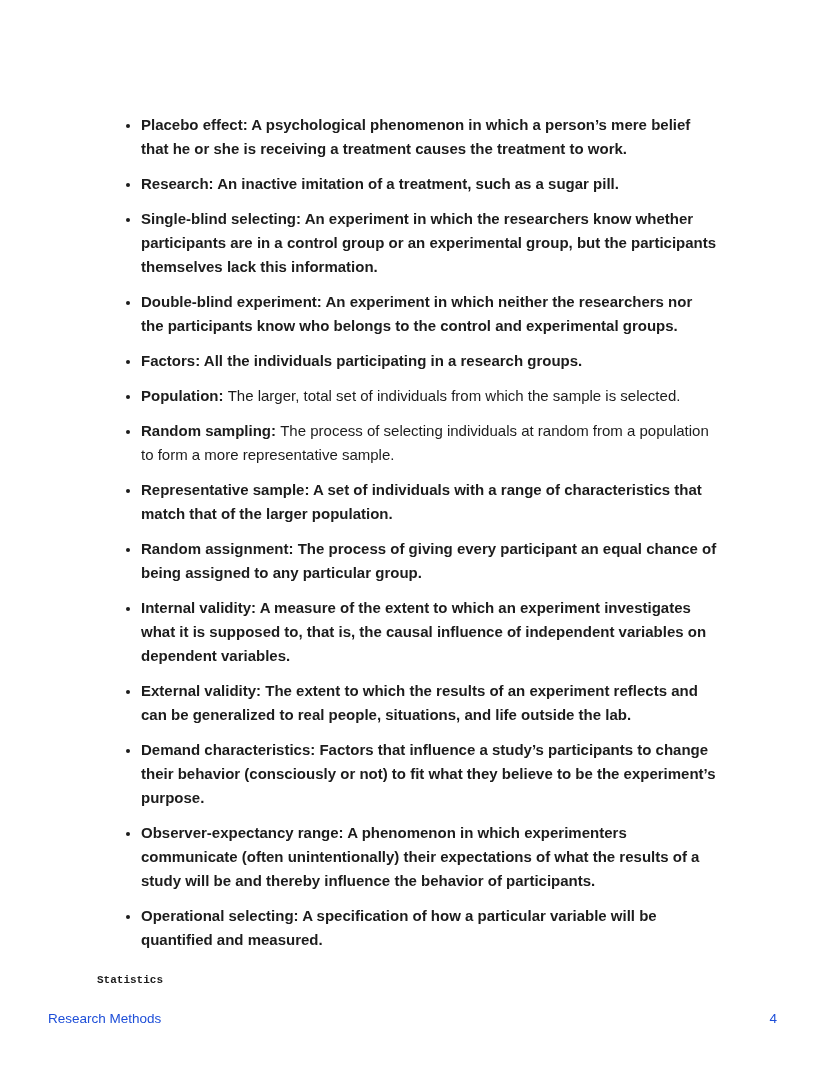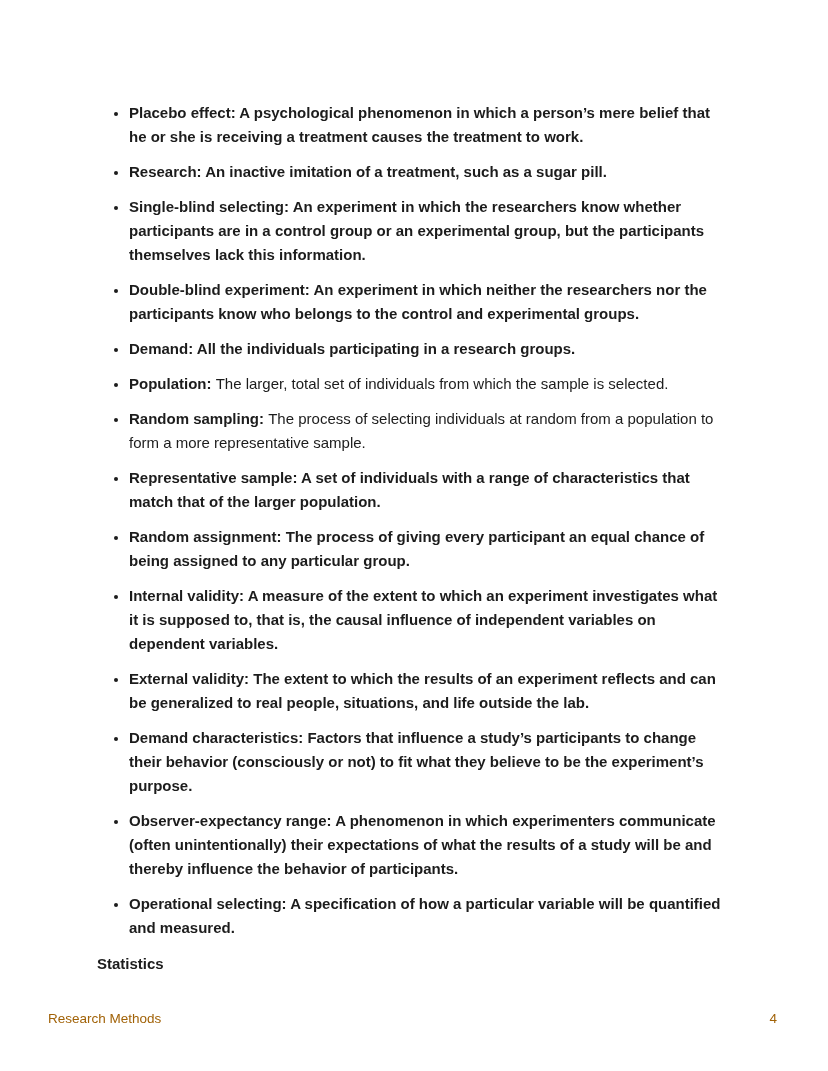--- a/index.html
+++ b/index.html
@@ -13,67 +13,68 @@
     position: relative;
     font-family: "Liberation Sans", sans-serif;
     color: #1c1c1c;
     overflow: hidden;
   }
   .page {
     padding: 97px 95px 0 97px;
     box-sizing: border-box;
   }
   ul.def-list {
-    margin: 4px;
+    margin: 16px;
     padding: 0 0 0 28px;
     list-style: disc outside;
   }
   ul.def-list li {
     font-size: 15px;
     line-height: 24px;
     font-weight: bold;
     margin: 0 0 11px 0;
   }
   ul.def-list li::marker {
     font-size: 13px;
   }
   .term {
     font-weight: bold;
   }
   .def.regular {
     font-weight: normal;
   }
   .section-heading {
-    font-size: 15px;
+    font-size: 11px;
     line-height: 24px;
     font-weight: bold;
     margin: 12px 0 0 0;
+    font-family: Liberation Mono, monospace;
   }
   .footer {
     position: absolute;
     left: 48px;
     right: 51px;
     top: 1011px;
     display: flex;
     justify-content: space-between;
     align-items: baseline;
     font-size: 13.5px;
-    color: #a16207;
+    color: #1d4ed8;
   }
 </style>
 </head>
 <body>
 
 <main class="page">
   <ul class="def-list" id="bullet-list">
       <li><span class="term">Placebo effect:</span> <span class="def bold">A psychological phenomenon in which a person’s mere belief that he or she is receiving a treatment causes the treatment to work.</span></li>
       <li><span class="term">Research:</span> <span class="def bold">An inactive imitation of a treatment, such as a sugar pill.</span></li>
       <li><span class="term">Single-blind selecting:</span> <span class="def bold">An experiment in which the researchers know whether participants are in a control group or an experimental group, but the participants themselves lack this information.</span></li>
       <li><span class="term">Double-blind experiment:</span> <span class="def bold">An experiment in which neither the researchers nor the participants know who belongs to the control and experimental groups.</span></li>
-      <li><span class="term">Demand:</span> <span class="def bold">All the individuals participating in a research groups.</span></li>
+      <li><span class="term">Factors:</span> <span class="def bold">All the individuals participating in a research groups.</span></li>
       <li><span class="term">Population:</span> <span class="def regular">The larger, total set of individuals from which the sample is selected.</span></li>
       <li><span class="term">Random sampling:</span> <span class="def regular">The process of selecting individuals at random from a population to form a more representative sample.</span></li>
       <li><span class="term">Representative sample:</span> <span class="def bold">A set of individuals with a range of characteristics that match that of the larger population.</span></li>
       <li><span class="term">Random assignment:</span> <span class="def bold">The process of giving every participant an equal chance of being assigned to any particular group.</span></li>
       <li><span class="term">Internal validity:</span> <span class="def bold">A measure of the extent to which an experiment investigates what it is supposed to, that is, the causal influence of independent variables on dependent variables.</span></li>
       <li><span class="term">External validity:</span> <span class="def bold">The extent to which the results of an experiment reflects and can be generalized to real people, situations, and life outside the lab.</span></li>
       <li><span class="term">Demand characteristics:</span> <span class="def bold">Factors that influence a study’s participants to change their behavior (consciously or not) to fit what they believe to be the experiment’s purpose.</span></li>
       <li><span class="term">Observer-expectancy range:</span> <span class="def bold">A phenomenon in which experimenters communicate (often unintentionally) their expectations of what the results of a study will be and thereby influence the behavior of participants.</span></li>
       <li><span class="term">Operational selecting:</span> <span class="def bold">A specification of how a particular variable will be quantified and measured.</span></li>
     </ul>

